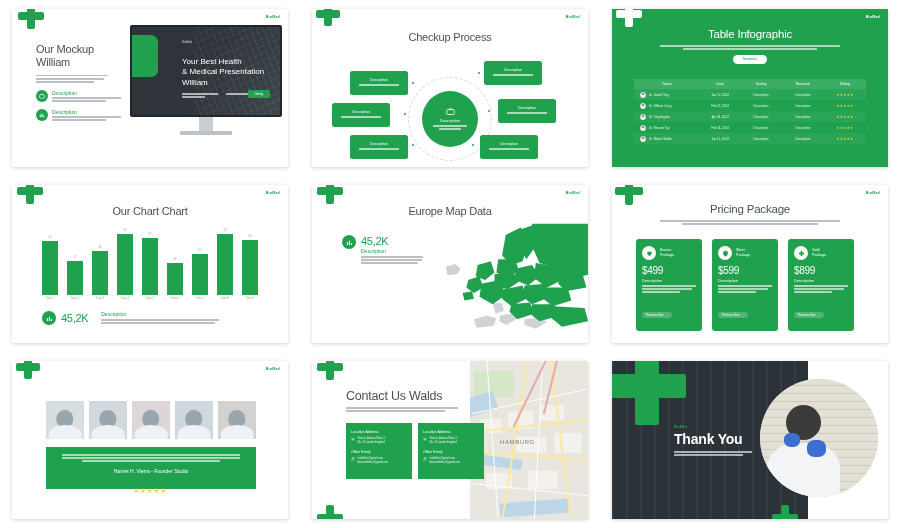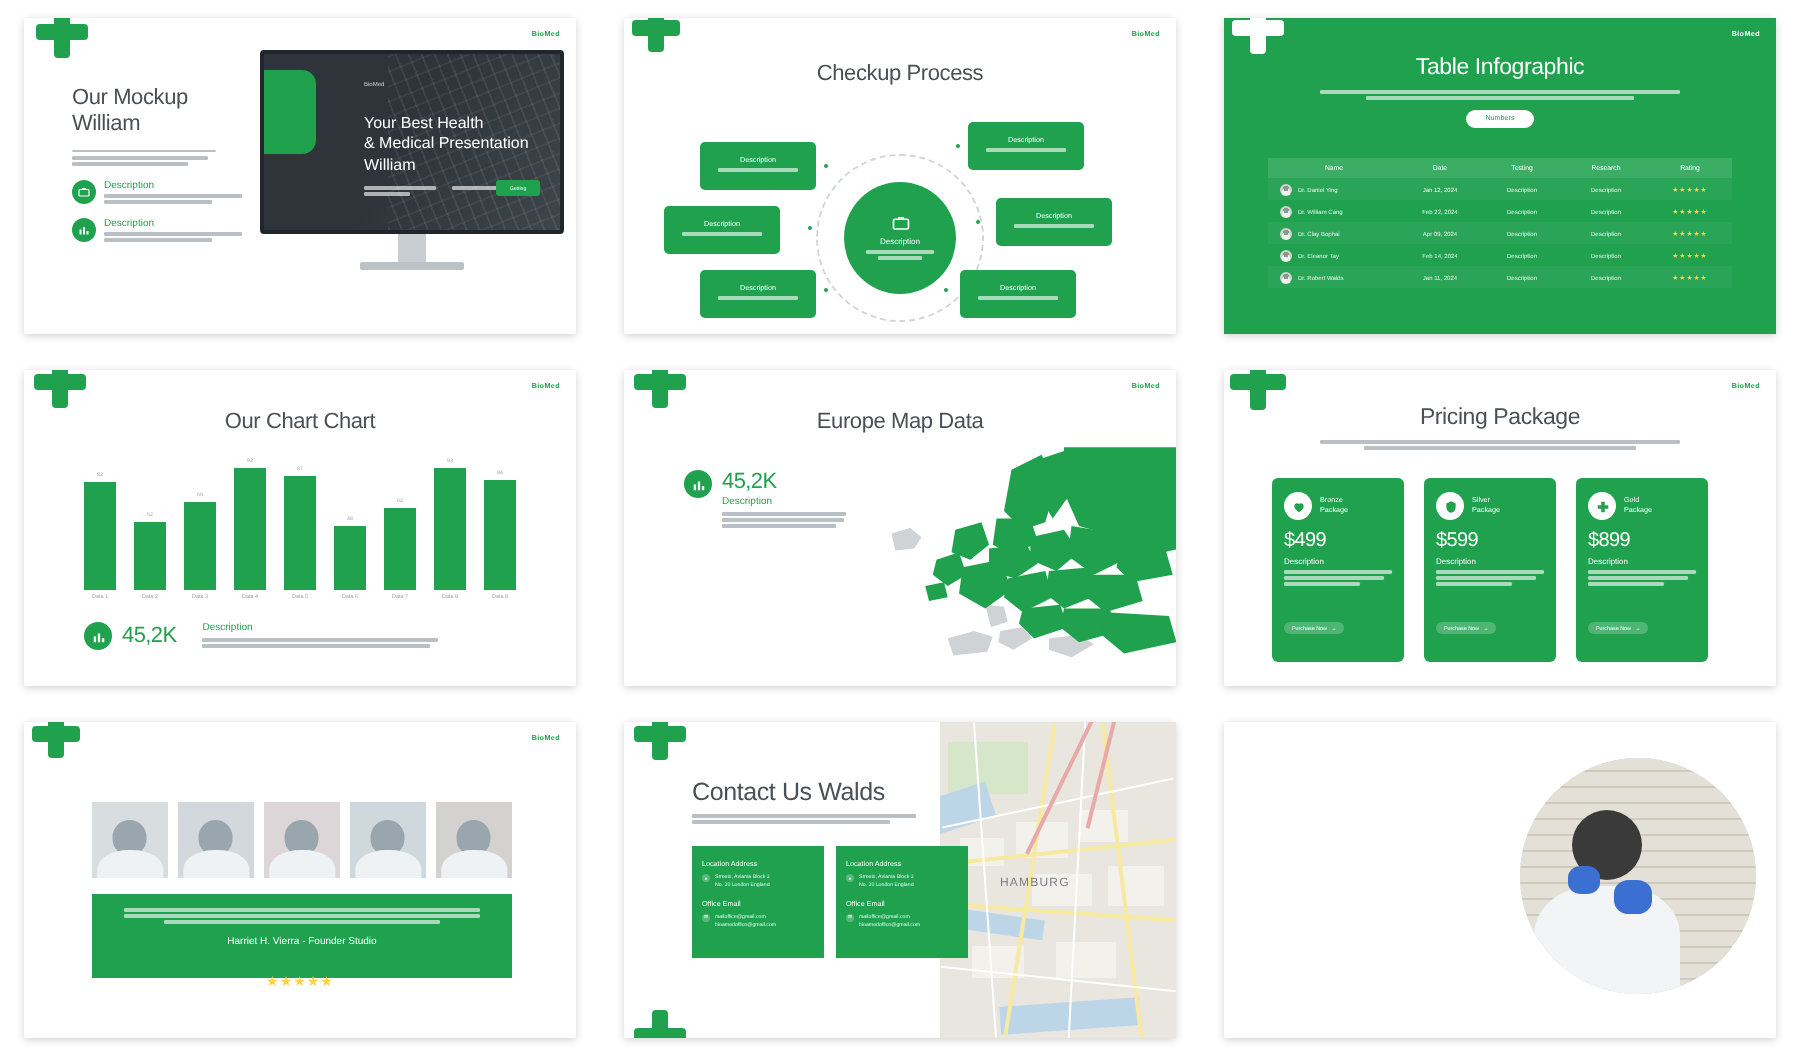--- a/index.html
+++ b/index.html
@@ -708,20 +708,38 @@
             <div>mailoffice@gmail.com</div>
             <div>bioamedoffice@gmail.com</div>
           </div>
         </div>
       </div>
     </div>
   </div>
 
   <div class="cell">
     <div class="slide">
+      <div style="position:absolute;left:0;top:0;width:196px;height:158px;overflow:hidden;">
+        <div class="lab-bg"></div>
+        <div class="cross" style="left:-4px;top:-14px;width:78px;height:78px;">
+            <div class="v"></div>
+            <div class="h"></div>
+          </div>
+        <div class="cross" style="left:160px;bottom:-12px;width:26px;height:26px;">
+            <div class="v"></div>
+            <div class="h"></div>
+          </div>
+
+        <div style="position:absolute;left:62px;top:64px;font-size:3.6px;color:#1fa14e;font-weight:700;">BioMed</div>
+        <div class="title w" style="position:absolute;left:62px;top:70px;font-size:14px;font-weight:700;">Thank You</div>
+        <div style="position:absolute;left:62px;top:90px;width:78px;">
+          <div class="ln w" style="width:100%"></div>
+            <div class="ln w" style="width:88%"></div>
+        </div>
+      </div>
 
       <div class="ty-photo" style="left:148px;top:18px;width:118px;height:118px;">
         <div class="shelf"></div>
         <div class="coat"></div>
         <div class="head"></div>
         <div class="glove"></div>
         <div class="glove2"></div>
       </div>
     </div>
   </div>

